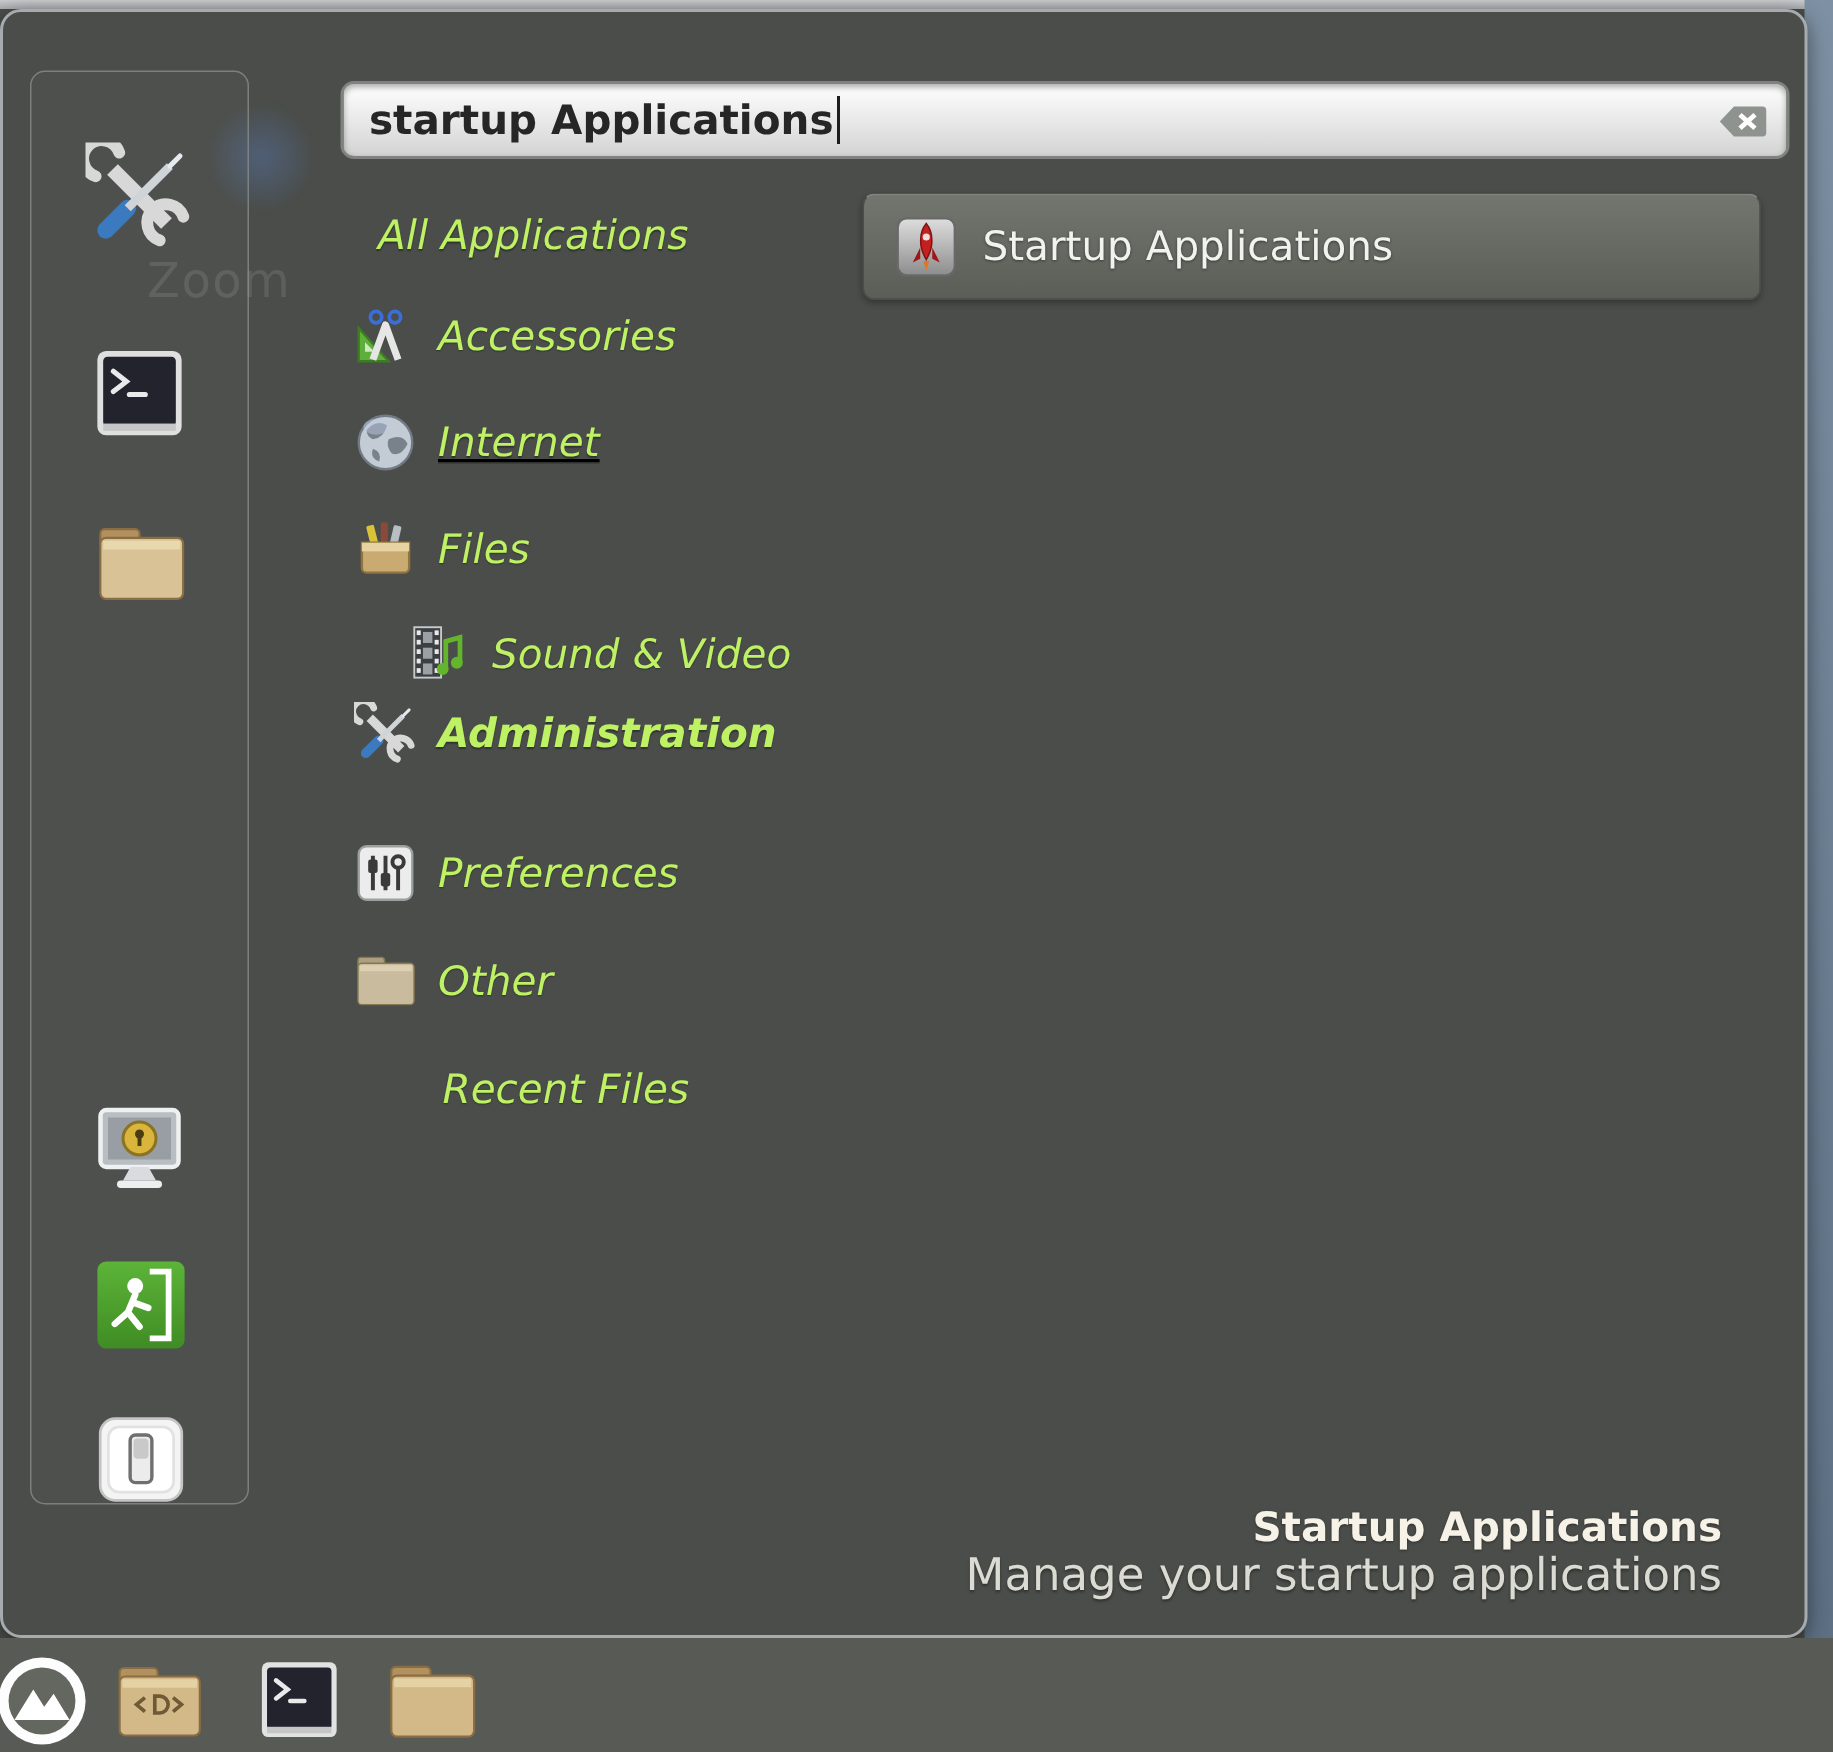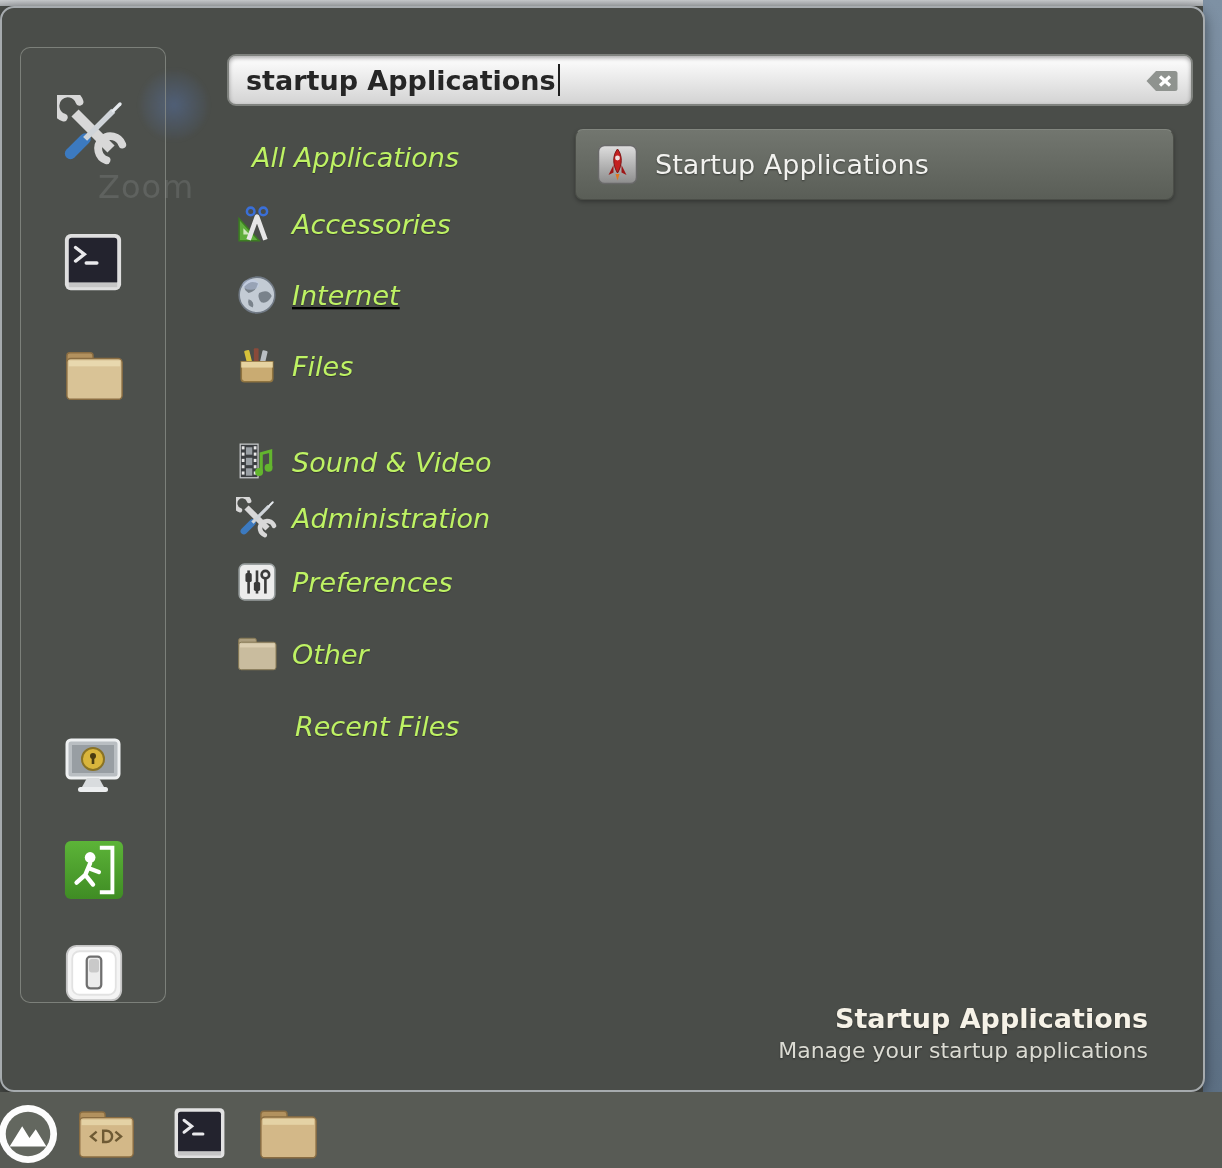--- a/index.html
+++ b/index.html
@@ -63,21 +63,21 @@
                  border:1px solid #4b4e48; border-top-color:#82867f;
                  box-shadow:0 2px 4px rgba(0,0,0,0.30);
                  display:flex; align-items:center; padding-left:21px; }
   .result-label { font-size:27px; color:#f2f2ef; margin-left:17px;
                   text-shadow:0 1px 2px rgba(0,0,0,0.45); }
 
   
   .statusblock { position:absolute; right:55px; top:995px; text-align:right; }
   .status-title { font-size:27px; font-weight:bold; color:#f6f2e7; line-height:32px;
                   text-shadow:0 1px 2px rgba(0,0,0,0.4); }
-  .status-sub { font-size:22px; color:#dbdbd3; line-height:31px;
+  .status-sub { font-size:30px; color:#dbdbd3; line-height:31px;
                 text-shadow:0 1px 2px rgba(0,0,0,0.4); }
 </style>
 </head>
 <body>
 
 <div id="stage">
 
   <div class="desk-top-strip"></div>
   <div class="desk-right-strip"></div>
 
@@ -196,21 +196,21 @@
           <rect x="9" y="5" width="5" height="13" rx="1" fill="#d8c23a" transform="rotate(-14 11 11)"></rect>
           <rect x="17" y="3" width="4.5" height="13" rx="1" fill="#8a4a3a"></rect>
           <rect x="24" y="5" width="5" height="12" rx="1" fill="#b9bec2" transform="rotate(13 26 11)"></rect>
           <path d="M5 16 h30 v16 a3 3 0 0 1 -3 3 H8 a3 3 0 0 1 -3 -3 z" fill="#c9ab72" stroke="#8f7440" stroke-width="1.5"></path>
           <rect x="5" y="16" width="30" height="5.5" fill="#e6d3a1"></rect>
         </svg>
       </span>
       <span class="cat-label">Files</span>
     </div>
 
-    <div class="cat-row" style="top:418px;">
+    <div class="cat-row" style="top:392px;padding-left:36px;">
       <span class="cat-icon">
         <svg width="42" height="42" viewBox="0 0 40 40">
           <rect x="4" y="3" width="17" height="32" fill="#3c3f42" stroke="#c7c9cb" stroke-width="1.2"></rect>
           <g fill="#e8e8e8">
             <rect x="5.5" y="5" width="2.6" height="3"></rect>
               <rect x="5.5" y="11" width="2.6" height="3"></rect>
             <rect x="5.5" y="17" width="2.6" height="3"></rect>
               <rect x="5.5" y="23" width="2.6" height="3"></rect>
             <rect x="5.5" y="29" width="2.6" height="3"></rect>
             <rect x="16.9" y="5" width="2.6" height="3"></rect>
@@ -223,21 +223,21 @@
           <rect x="9.5" y="16" width="6" height="7" fill="#9aa0a5"></rect>
           <rect x="9.5" y="26" width="6" height="7" fill="#9aa0a5"></rect>
           <path d="M24 29 V12 l9 -2.5 V25" stroke="#63b52e" stroke-width="3" fill="none"></path>
           <circle cx="22" cy="29.5" r="3.8" fill="#63b52e"></circle>
           <circle cx="31" cy="25.5" r="3.8" fill="#63b52e"></circle>
         </svg>
       </span>
       <span class="cat-label">Sound &amp; Video</span>
     </div>
 
-    <div class="cat-row" style="top:474px;">
+    <div class="cat-row" style="top:445px;font-weight:bold;">
       <span class="cat-icon">
         <svg width="42" height="42" viewBox="0 0 64 64">
           <path d="M6 20 A 11 11 0 1 1 20 6" fill="none" stroke="#d8d8d8" stroke-width="7" stroke-linecap="round"></path>
           <line x1="16" y1="16" x2="48" y2="48" stroke="#d8d8d8" stroke-width="9"></line>
           <path d="M44 58 A 11 11 0 1 1 58 44" fill="none" stroke="#d8d8d8" stroke-width="7" stroke-linecap="round"></path>
           <line x1="12" y1="52" x2="25" y2="39" stroke="#3c7ac0" stroke-width="10" stroke-linecap="round"></line>
           <line x1="25" y1="39" x2="50" y2="14" stroke="#cfd4d9" stroke-width="5"></line>
           <line x1="50" y1="14" x2="56" y2="8" stroke="#e6eaee" stroke-width="3" stroke-linecap="round"></line>
         </svg>
       </span>

